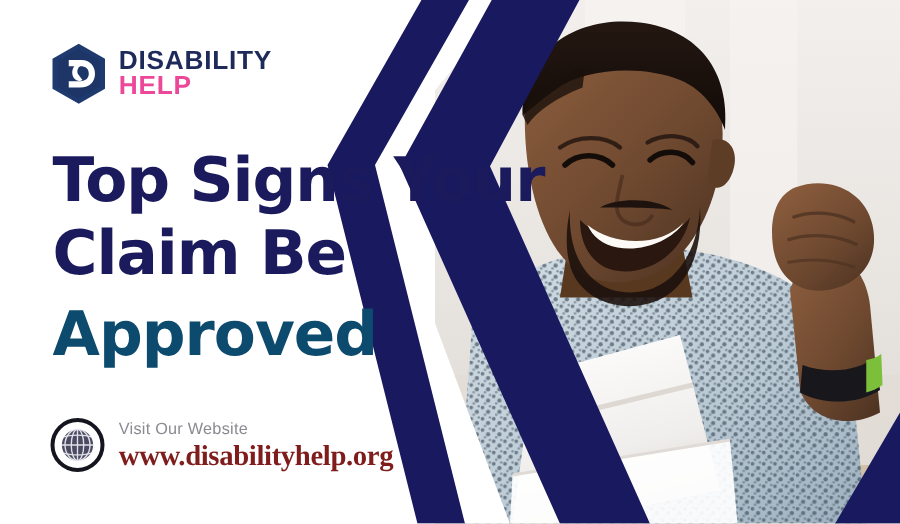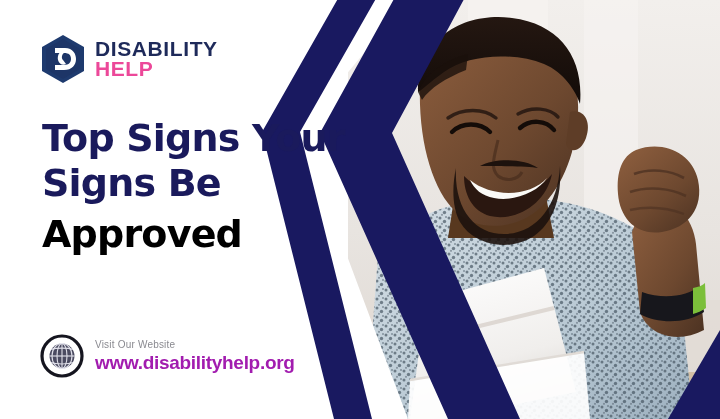--- a/index.html
+++ b/index.html
@@ -74,53 +74,53 @@
   .headline {
     position: absolute;
     left: 42px;
     top: 116px;
     width: 320px;
   }
   .headline-line {
     display: block;
     font-family: "DejaVu Sans", sans-serif;
     font-weight: bold;
-    font-size: 38px;
+    font-size: 49px;
     line-height: 1.19;
     letter-spacing: -0.8px;
     color: #1a1a5c;
     white-space: nowrap;
   }
   .headline-line.accent {
-    color: #000000;
+    color: #0c4a6e;
     margin-top: 6px;
   }
 
   
   .website {
     position: absolute;
     left: 40px;
     top: 334px;
     display: flex;
     align-items: center;
     gap: 11px;
   }
   .globe-icon { width: 44px; height: 44px; display: block; flex: 0 0 auto; }
   .website-text { display: flex; flex-direction: column; justify-content: center; }
   .website-small {
-    font-size: 10px;
+    font-size: 13px;
     color: #8a8a90;
     letter-spacing: 0.2px;
     margin-bottom: 2px;
   }
   .website-url {
-    font-family: Liberation Sans, sans-serif;
-    font-size: 19px;
-    font-weight: bold;
-    color: #a21caf;
+    font-family: Liberation Serif, serif;
+    font-size: 23px;
+    font-weight: bold;
+    color: #7f1d1d;
     letter-spacing: -0.3px;
   }
 </style>
 </head>
 <body>
 
 <div id="thumbnail">
 
   <div class="photo-area">
     <svg class="photo-svg" viewBox="0 0 372 419" preserveAspectRatio="xMidYMid slice">
@@ -243,21 +243,21 @@
       <path d="M24 15 C 20 17, 17 21, 18 26 C 19 30, 23 32, 26 30 L 23 26 C 21 24, 22 20, 24 19 Z" fill="#ffffff"></path>
     </svg>
     <div class="logo-words">
       <span class="logo-line1">DISABILITY</span>
       <span class="logo-line2">HELP</span>
     </div>
   </div>
 
   <div class="headline">
     <span class="headline-line">Top Signs Your</span>
-    <span class="headline-line">Signs Be</span>
+    <span class="headline-line">Claim Be</span>
     <span class="headline-line accent">Approved</span>
   </div>
 
   <div class="website">
     <svg class="globe-icon" viewBox="0 0 44 44">
       <circle cx="22" cy="22" r="20" fill="none" stroke="#15151f" stroke-width="3.2"></circle>
       <circle cx="22" cy="22" r="12.5" fill="#4a4a60"></circle>
       <g stroke="#e9e9f2" stroke-width="1.1" fill="none" opacity="0.95">
         <ellipse cx="22" cy="22" rx="5" ry="12.5"></ellipse>
         <ellipse cx="22" cy="22" rx="10" ry="12.5"></ellipse>

